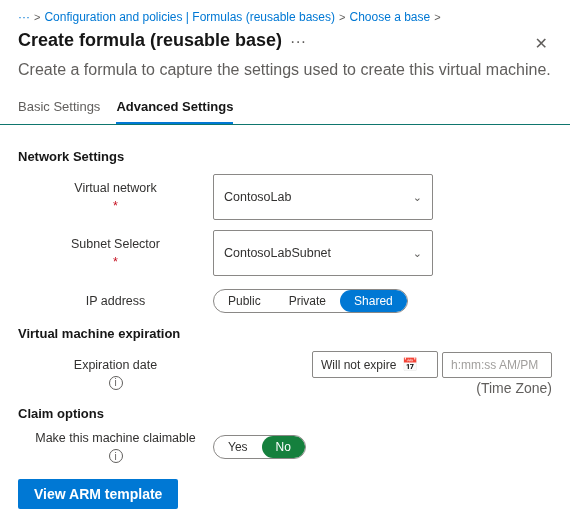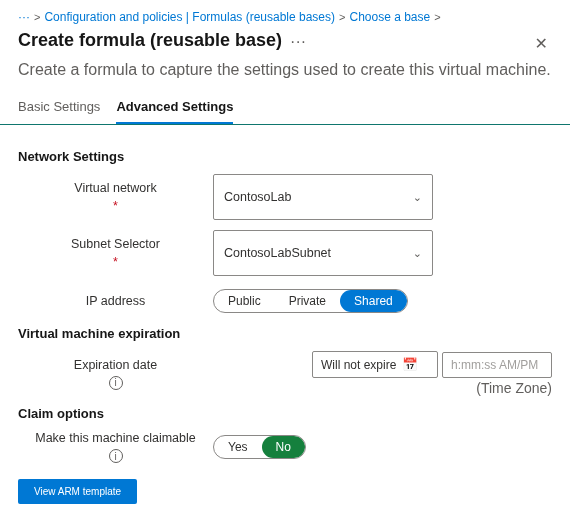--- a/index.html
+++ b/index.html
@@ -238,22 +238,22 @@
       color: #fff;
     }
 
     .arm-btn {
       display: inline-block;
       background: #0078d4;
       color: #fff;
       border: none;
       border-radius: 2px;
       padding: 7px 16px;
-      font-size: 10px;
-      font-weight: 400;
+      font-size: 14px;
+      font-weight: 700;
       cursor: pointer;
       margin-top: 6px;
     }
 
     .expiry-section {
       margin-top: 6px;
     }
     .claim-section {
       margin-top: 4px;
     }

